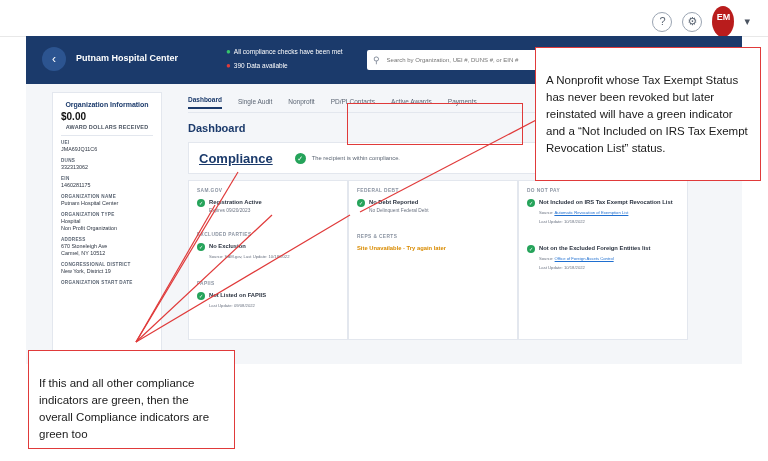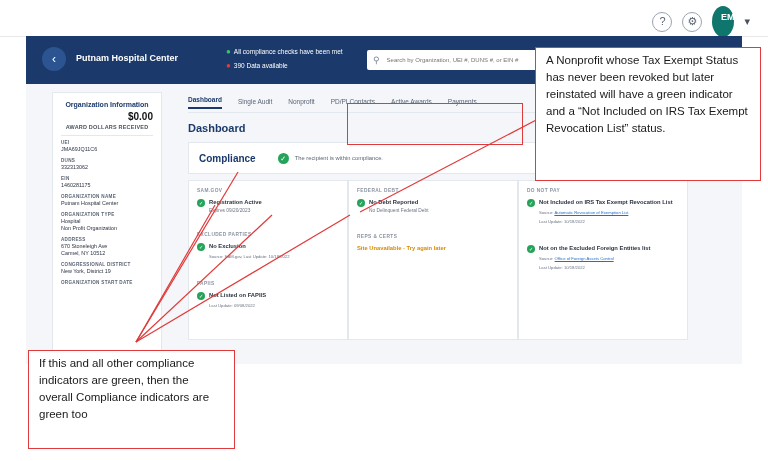--- a/index.html
+++ b/index.html
@@ -31,22 +31,22 @@
     line-height:4.5px;width:44px;
   }
   .top-right{
     position:absolute;right:18px;top:6px;display:flex;align-items:center;gap:10px;
   }
   .icon-circle{
     width:18px;height:18px;border-radius:50%;border:1px solid #9aa4b2;
     color:#5b6573;font-size:11px;line-height:17px;text-align:center;
   }
   .avatar{
-    width:22px;height:31px;border-radius:50%;background:#0f766e;color:#fff;
-    font-size:9px;line-height:22px;text-align:right;font-weight:bold;
+    width:22px;height:31px;border-radius:50%;background:#b91c1c;color:#fff;
+    font-size:9px;line-height:22px;text-align:center;font-weight:bold;
   }
   .caret{color:#4a5360;font-size:11px;}
 
   
   .bluebar{
     position:absolute;left:26px;top:36px;width:716px;height:48px;
     background:#1b3a6b;
   }
   .back-btn{
     position:absolute;left:16px;top:11px;width:24px;height:24px;border-radius:50%;
@@ -83,21 +83,21 @@
   .page{
     position:absolute;left:26px;top:84px;width:716px;height:280px;
     background:#f4f6f9;
   }
   
   .leftcard{
     position:absolute;left:26px;top:8px;width:110px;height:272px;
     background:#ffffff;border:1px solid #e3e7ee;box-sizing:border-box;padding:8px;
   }
   .lc-title{font-size:7px;font-weight:bold;color:#1b3a6b;text-align:center;}
-  .lc-amount{font-size:10px;font-weight:bold;color:#111;text-align:right;margin-top:3px;}
+  .lc-amount{font-size:10px;font-weight:bold;color:#111;text-align:left;margin-top:3px;}
   .lc-award{font-size:5.5px;font-weight:bold;color:#4a5360;text-align:center;margin-top:2px;letter-spacing:.2px;}
   .lc-rule{height:1px;background:#e3e7ee;margin:5px 0 4px;}
   .lc-field{margin-bottom:5px;}
   .lc-label{font-size:4.6px;font-weight:bold;color:#5b6573;letter-spacing:.3px;}
   .lc-value{font-size:5.4px;color:#2b3340;margin-top:1px;line-height:7px;}
 
   
   .content{
     position:absolute;left:152px;top:0px;width:566px;height:280px;
   }
@@ -107,21 +107,21 @@
   .tab{font-size:6.5px;color:#5b6573;padding-bottom:4px;}
   .tab.active{color:#1b3a6b;font-weight:bold;border-bottom:2px solid #1b3a6b;}
   .tabs-rule{position:absolute;left:10px;top:28px;width:500px;height:1px;background:#e3e7ee;}
   .dash-title{position:absolute;left:10px;top:38px;font-size:11px;font-weight:bold;color:#1b3a6b;}
 
   .compliance-card{
     position:absolute;left:10px;top:58px;width:500px;height:32px;
     background:#ffffff;border:1px solid #e3e7ee;box-sizing:border-box;
     display:flex;align-items:center;padding:0 10px;
   }
-  .comp-label{font-size:10px;font-weight:bold;color:#1b3a6b;}
+  .comp-label{font-size:13px;font-weight:bold;color:#1b3a6b;text-decoration:underline;}
   .green-check{
     width:11px;height:11px;border-radius:50%;background:#25a35a;color:#fff;
     font-size:7px;line-height:11px;text-align:center;margin-left:22px;
   }
   .comp-text{font-size:5.8px;color:#5b6573;margin-left:6px;}
   .download{margin-left:auto;font-size:6px;color:#1f6fd0;font-weight:bold;display:flex;align-items:center;gap:3px;}
 
   .panel{
     position:absolute;top:96px;background:#ffffff;border:1px solid #e3e7ee;
     box-sizing:border-box;
@@ -144,21 +144,21 @@
 
   
   .hl-box{
     position:absolute;left:347px;top:103px;width:176px;height:42px;
     border:1.5px solid #e03a3a;box-sizing:border-box;
   }
 
   
   .callout{
     position:absolute;border:1.5px solid #e03a3a;background:#ffffff;
-    box-sizing:border-box;padding:4px 10px;
+    box-sizing:border-box;padding:24px 10px;
   }
   .callout-text{font-size:11.5px;color:#1a1a1a;line-height:17px;}
   .co-right{left:535px;top:47px;width:226px;height:134px;}
   .co-left{left:28px;top:350px;width:207px;height:99px;}
 
   svg.lines{position:absolute;left:0;top:0;width:768px;height:461px;pointer-events:none;}
 </style>
 </head>
 <body>
 

